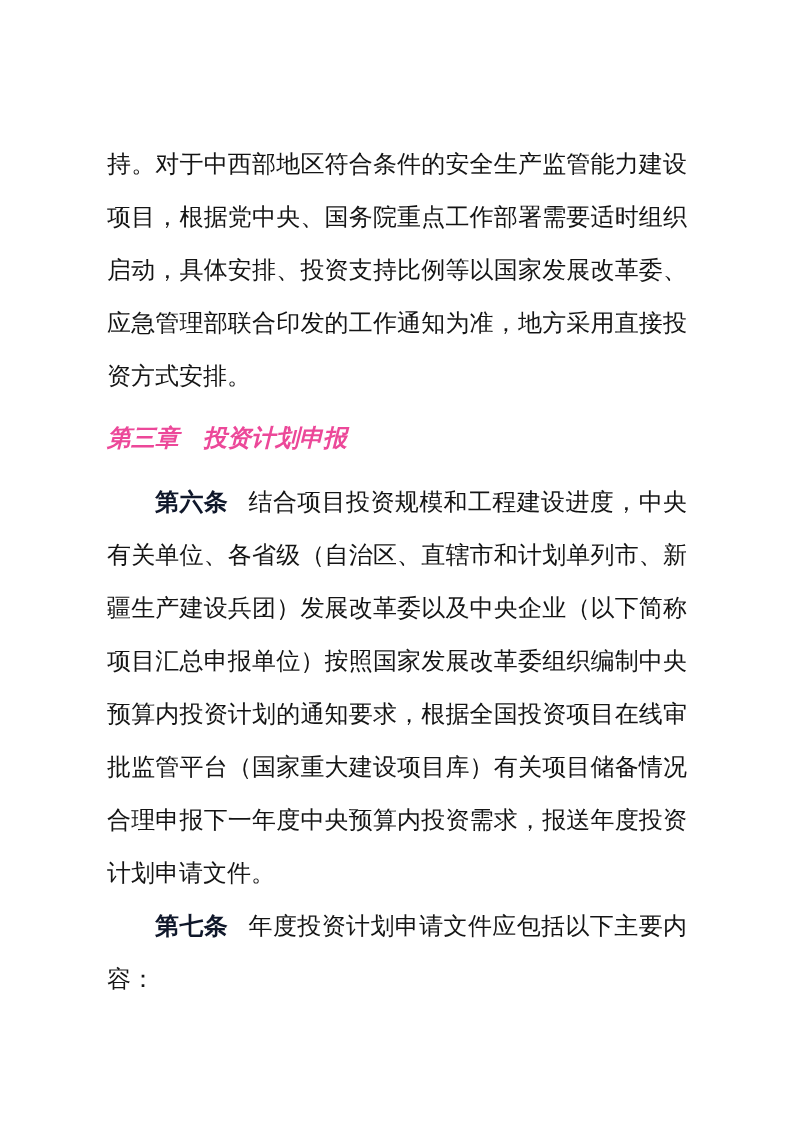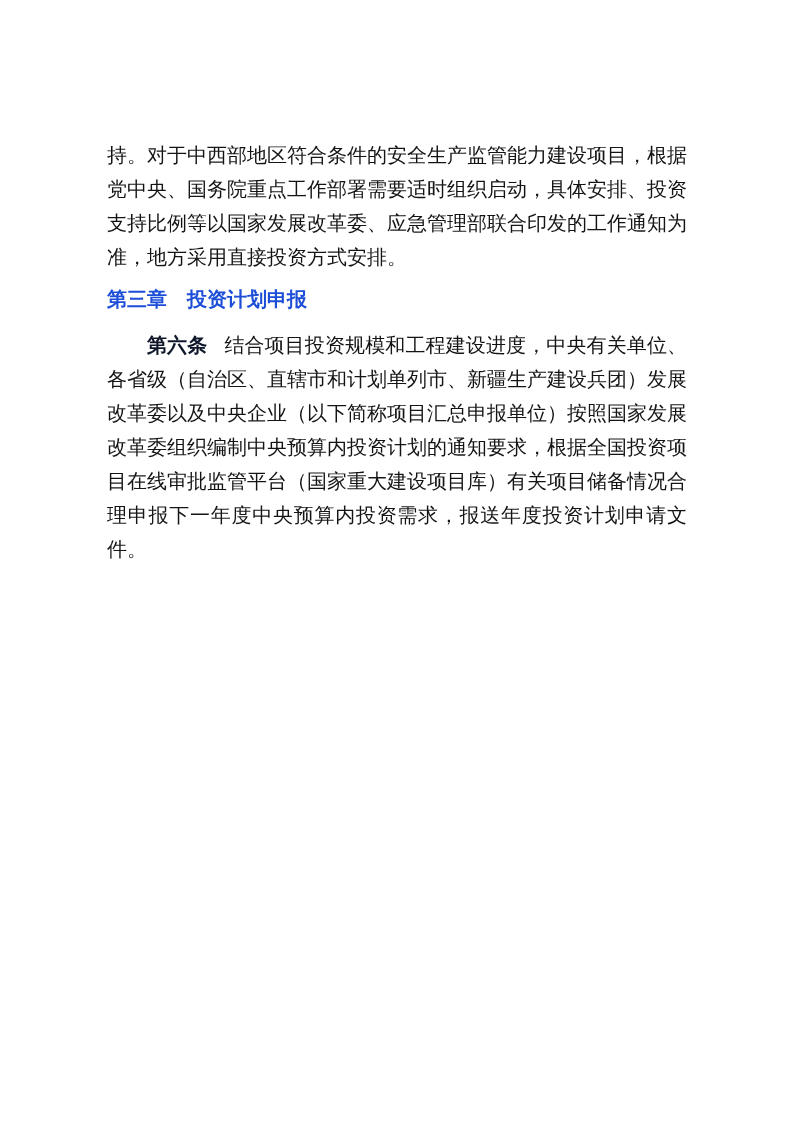--- a/index.html
+++ b/index.html
@@ -9,35 +9,36 @@
     width: 793px;
     height: 1122px;
     margin: 0 auto;
     background: #ffffff;
     padding: 138px 106px 0 107px;
     overflow: hidden;
     font-family: "Liberation Serif", "DejaVu Serif", serif;
     color: #141414;
   }
   .doc-body p {
-    font-size: 20px;
-    line-height: 34px;
+    font-size: 24px;
+    line-height: 53px;
     text-align: justify;
     letter-spacing: 0;
   }
   .para-indent { text-indent: 2em; }
   .chapter-heading {
     font-family: "Liberation Sans", "DejaVu Sans", sans-serif;
     font-weight: bold;
     font-size: 22px;
     line-height: 41px;
     text-align: center;
-    color: #1d4ed8;
+    color: #ec4899;
     margin-top: 8px;
     margin-bottom: 12px;
+    font-style: italic;
   }
   .article-label {
     font-weight: bold;
     margin-right: 0.85em;
     color: #0f172a;
   }
 </style>
 </head>
 <body>
 
@@ -46,17 +47,20 @@
 
     <p>持。对于中西部地区符合条件的安全生产监管能力建设项目，根据党中央、国务院重点工作部署需要适时组织启动，具体安排、投资支持比例等以国家发展改革委、应急管理部联合印发的工作通知为准，地方采用直接投资方式安排。</p>
 
 
     <p class="chapter-heading">第三章　投资计划申报</p>
 
     <p class="para-indent">
       <span class="article-label">第六条</span><span>结合项目投资规模和工程建设进度，中央有关单位、各省级（自治区、直辖市和计划单列市、新疆生产建设兵团）发展改革委以及中央企业（以下简称项目汇总申报单位）按照国家发展改革委组织编制中央预算内投资计划的通知要求，根据全国投资项目在线审批监管平台（国家重大建设项目库）有关项目储备情况合理申报下一年度中央预算内投资需求，报送年度投资计划申请文件。</span>
     </p>
 
+    <p class="para-indent">
+      <span class="article-label">第七条</span><span>年度投资计划申请文件应包括以下主要内容：</span>
+    </p>
 
 
 
   </div>
 </div>
 
 </body></html>

